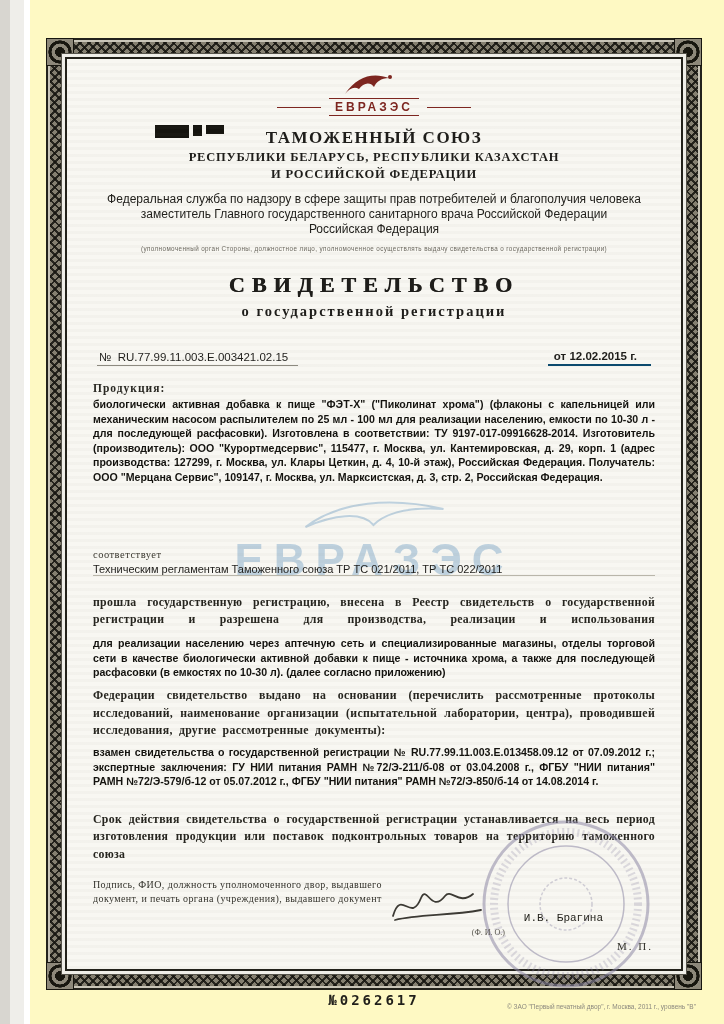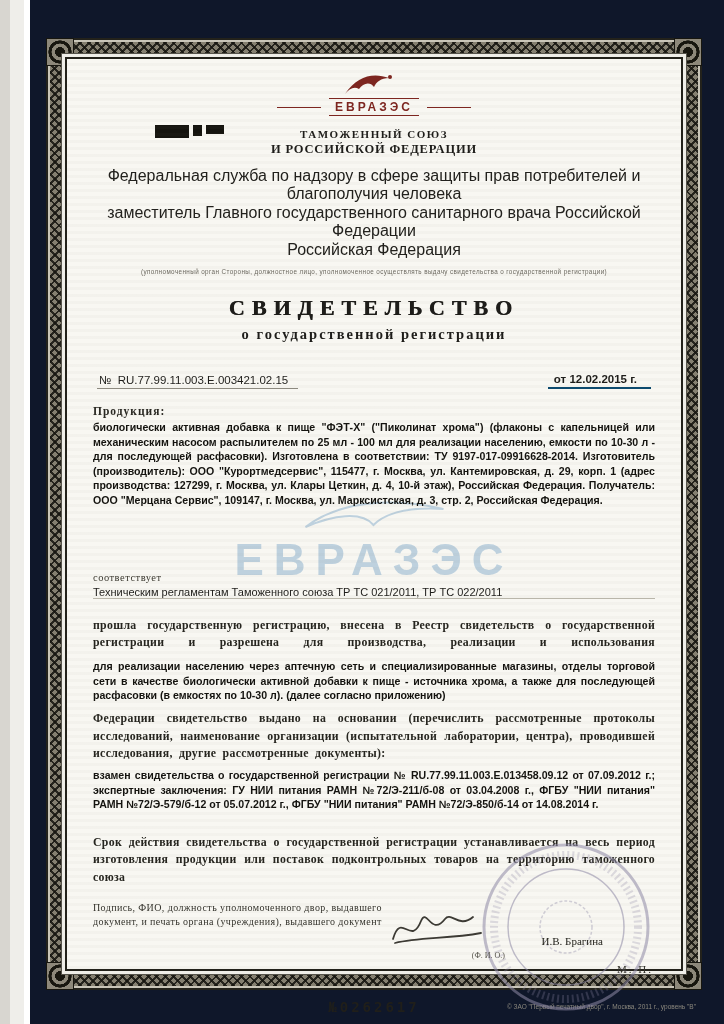--- a/index.html
+++ b/index.html
@@ -4,21 +4,21 @@
 <style>
   html,body{margin:0;padding:0;}
   body{
     width:724px;height:1024px;overflow:hidden;position:relative;
     background:#f2f1ed;
     font-family:"Liberation Serif", serif;
     color:#1e1d1a;
   }
   .scan-edge{position:absolute;left:0;top:0;bottom:0;width:30px;
     background:linear-gradient(90deg,#d8d6d0 0 10px,#efeeea 10px 24px,#ffffff 24px);}
-  .page{position:absolute;left:30px;top:0;right:0;bottom:0;background:#0f172a;}
+  .page{position:absolute;left:30px;top:0;right:0;bottom:0;background:#fef9c3;}
 
   
   .band{
     position:absolute;left:16px;top:38px;right:22px;bottom:34px;
     background:
       repeating-linear-gradient(45deg, rgba(22,21,16,.85) 0 2px, rgba(22,21,16,0) 2px 6px),
       repeating-linear-gradient(135deg, rgba(22,21,16,.85) 0 2px, rgba(22,21,16,0) 2px 6px),
       #847f70;
     border:2px solid #23221b;
     box-shadow:inset 0 0 0 2px #c9c5b8;
@@ -45,25 +45,25 @@
   .logo-line{width:44px;height:1px;background:#7d2620;}
   .logo-text{font-family:"Liberation Sans",sans-serif;font-weight:bold;font-size:12px;
     letter-spacing:3px;color:#7d2620;border-top:1px solid #7d2620;border-bottom:1px solid #7d2620;
     padding:1px 6px;}
 
   .barcode{position:absolute;left:88px;top:66px;display:flex;gap:4px;align-items:flex-start;}
   .barcode b{display:block;background:#15140f;height:11px;}
   .barcode .b1{width:34px;height:13px}.barcode .b2{width:9px}.barcode .b3{width:18px;height:9px}
 
   .union{margin-top:12px;text-align:center;font-weight:bold;}
-  .union .l1{font-size:11px;letter-spacing:1.5px;}
+  .union .l1{font-size:17px;letter-spacing:1.5px;}
   .union .l2,.union .l3{font-size:12.5px;letter-spacing:.8px;margin-top:2px;}
 
   .authority{margin-top:10px;text-align:center;font-family:"Liberation Sans",sans-serif;}
-  .authority div{font-size:16px;margin-top:1px;color:#22211d;}
+  .authority div{font-size:12px;margin-top:1px;color:#22211d;}
   .authority-note{margin-top:9px;text-align:center;font-size:6.3px;color:#6b685f;
     font-family:"Liberation Sans",sans-serif;letter-spacing:.4px;}
 
   .title{margin-top:20px;text-align:center;font-weight:bold;font-size:22px;letter-spacing:7px;
     text-shadow:.5px 0 0 #1e1d1a;}
   .subtitle{margin-top:5px;text-align:center;font-weight:bold;font-size:14.5px;letter-spacing:2px;}
 
   .numrow{margin-top:30px;display:flex;justify-content:space-between;align-items:flex-end;
     font-family:"Liberation Sans",sans-serif;font-size:11.5px;padding:0 4px;}
   .numrow .num{border-bottom:1px solid #8d8a80;padding:0 10px 2px 2px;}
@@ -90,26 +90,26 @@
   .watermark{position:absolute;left:50%;top:438px;transform:translateX(-50%);z-index:0;
     text-align:center;opacity:.55;}
   .watermark .wm-text{font-family:"Liberation Sans",sans-serif;font-weight:bold;font-size:44px;
     letter-spacing:10px;color:#8fb3cf;}
   .wm-swoosh{margin:0 auto;}
 
   .sigzone{position:relative;margin-top:14px;height:96px;}
   .sig-caption{width:52%;font-size:10px;color:#33322b;letter-spacing:.4px;line-height:1.45;}
   .stamp{position:absolute;right:-6px;top:-64px;opacity:.55;}
   .signature{position:absolute;right:170px;top:6px;}
-  .signatory{position:absolute;right:52px;top:34px;font-family:Liberation Serif, serif;
+  .signatory{position:absolute;right:52px;top:34px;font-family:Liberation Mono, monospace;
     font-size:11px;color:#23221c;}
   .signatory-note{position:absolute;right:150px;top:50px;font-size:8px;color:#56544b;}
   .mp{position:absolute;right:2px;top:62px;font-size:11px;letter-spacing:2px;color:#33322b;}
 
-  .serial{margin-top:2px;text-align:center;font-family:"DejaVu Sans Mono",monospace;
+  .serial{margin-top:18px;text-align:center;font-family:"DejaVu Sans Mono",monospace;
     font-weight:bold;font-size:14px;letter-spacing:3px;color:#201f1a;}
 
   .footer-note{position:absolute;right:28px;bottom:14px;font-size:6.5px;color:#8b887e;
     font-family:"Liberation Sans",sans-serif;}
 </style>
 </head>
 <body>
 
 <div class="scan-edge"></div>
 
@@ -144,20 +144,21 @@
           </svg>
           <div class="logo-text-row">
             <span class="logo-line"></span>
             <span class="logo-text">ЕВРАЗЭС</span>
             <span class="logo-line"></span>
           </div>
         </div>
 
         <div class="union">
           <div class="l1">ТАМОЖЕННЫЙ СОЮЗ</div>
+          <div class="l2">РЕСПУБЛИКИ БЕЛАРУСЬ, РЕСПУБЛИКИ КАЗАХСТАН</div>
           <div class="l3">И РОССИЙСКОЙ ФЕДЕРАЦИИ</div>
         </div>
 
         <div class="authority">
           <div>Федеральная служба по надзору в сфере защиты прав потребителей и благополучия человека</div>
           <div>заместитель Главного государственного санитарного врача Российской Федерации</div>
           <div>Российская Федерация</div>
         </div>
 
         <div class="authority-note">(уполномоченный орган Стороны, должностное лицо, уполномоченное осуществлять выдачу свидетельства о государственной регистрации)</div>

